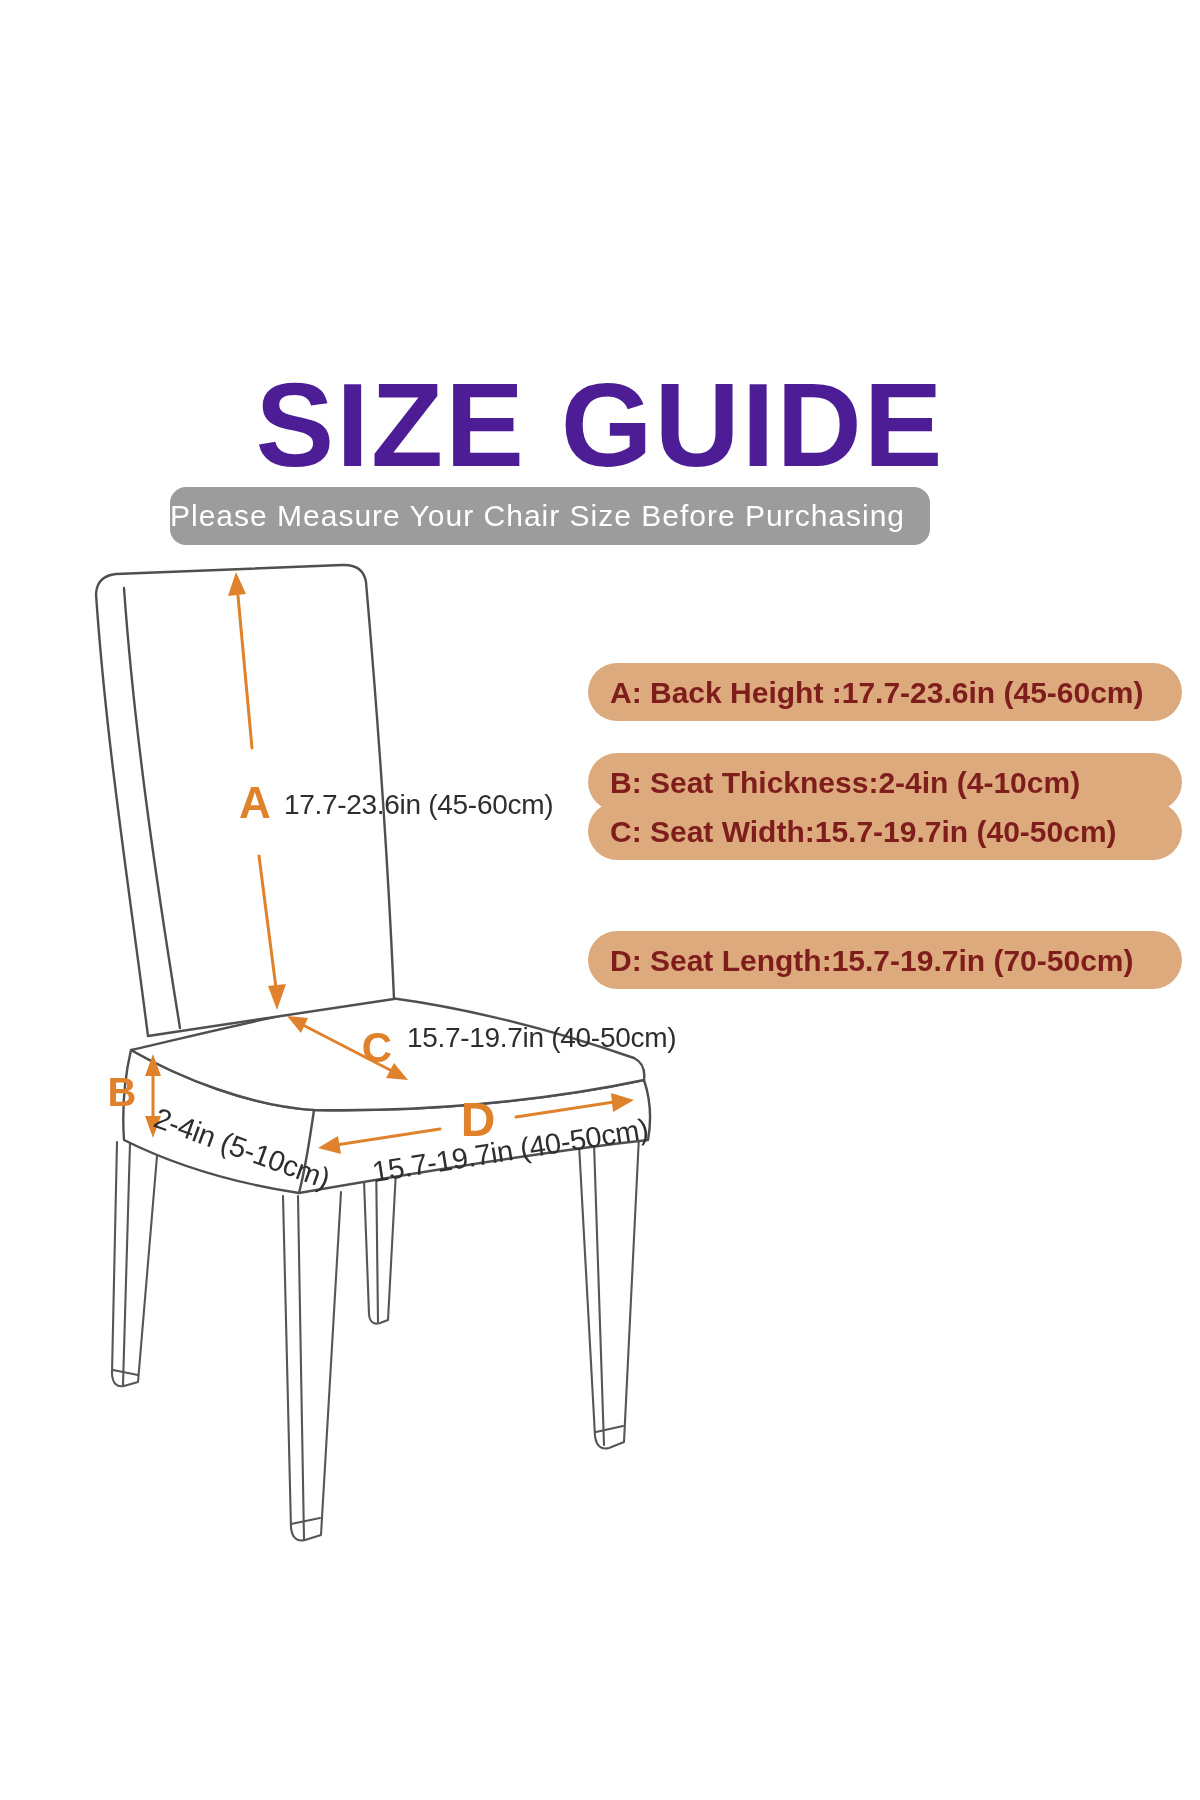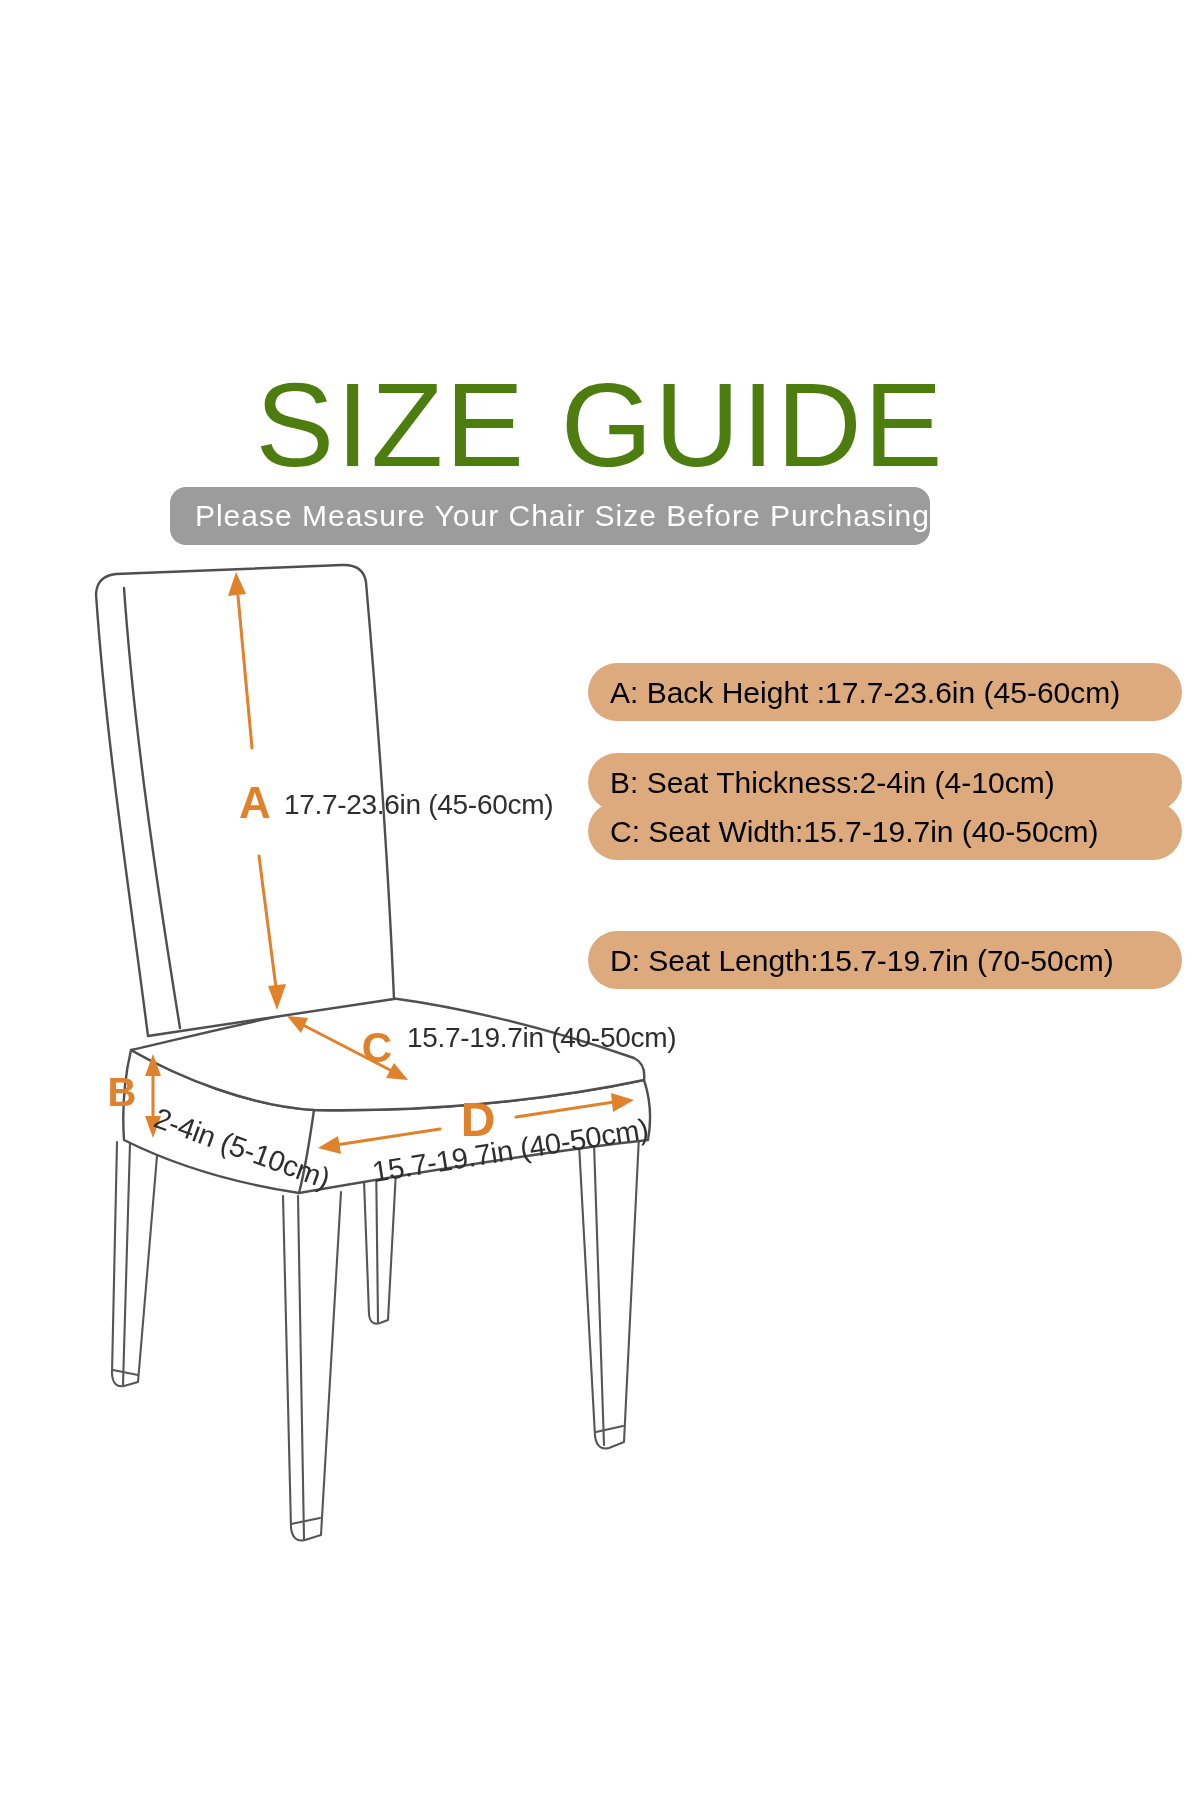--- a/index.html
+++ b/index.html
@@ -3,33 +3,33 @@
 <meta charset="utf-8">
 <style>
   html,body{margin:0;padding:0;}
   body{
     width:1200px;height:1800px;position:relative;background:#ffffff;
     font-family:"Liberation Sans", sans-serif;overflow:hidden;
   }
   .page-title{
     position:absolute;left:0;top:360px;width:1200px;height:130px;
     line-height:130px;text-align:center;
-    font-size:118px;font-weight:normal;letter-spacing:2px;color:#4d7c0f;
+    font-size:118px;font-weight:bold;letter-spacing:2px;color:#4c1d95;
   }
   .banner{
     position:absolute;left:170px;top:487px;width:760px;height:58px;
     background:#9c9c9c;border-radius:16px;
     color:#ffffff;font-size:30px;letter-spacing:1px;
-    line-height:58px;text-align:right;white-space:nowrap;
+    line-height:58px;text-align:left;white-space:nowrap;
   }
   .pill{
     position:absolute;left:588px;width:594px;height:58px;
     background:#dcaa7d;border-radius:29px;
-    color:#000000;font-size:30px;line-height:59px;
-    padding-left:22px;box-sizing:border-box;white-space:nowrap;
+    color:#7f1d1d;font-size:30px;line-height:59px;
+    padding-left:22px;box-sizing:border-box;white-space:nowrap;font-weight:bold;
   }
   .pill-a{top:663px;}
   .pill-b{top:753px;}
   .pill-c{top:802px;}
   .pill-d{top:931px;}
   svg.diagram{position:absolute;left:0;top:0;width:1200px;height:1800px;}
   .chair-line{fill:none;stroke:#4f4f4f;stroke-width:2.4;stroke-linecap:round;stroke-linejoin:round;}
   .chair-fill{fill:#ffffff;stroke:#4f4f4f;stroke-width:2.4;stroke-linecap:round;stroke-linejoin:round;}
   .leg-line{fill:none;stroke:#565656;stroke-width:2.1;stroke-linecap:round;stroke-linejoin:round;}
   .dim-line{fill:none;stroke:#e0812b;stroke-width:3;stroke-linecap:round;}

